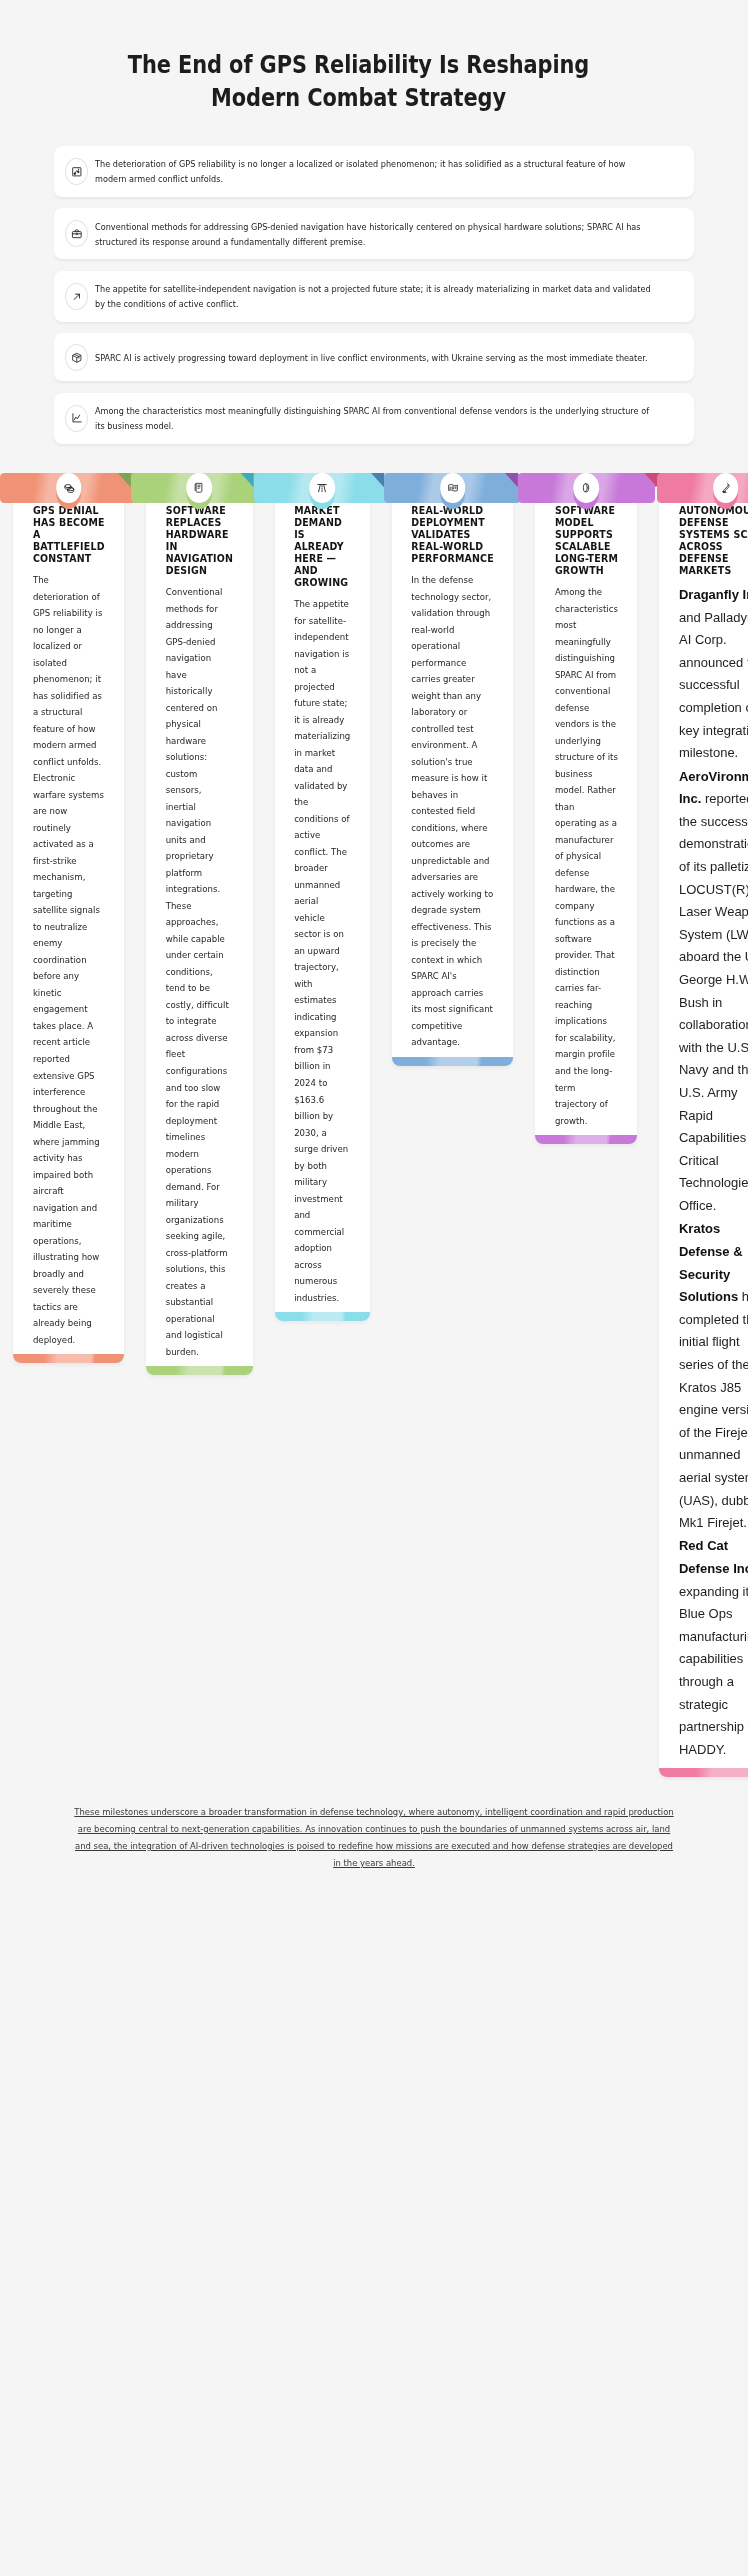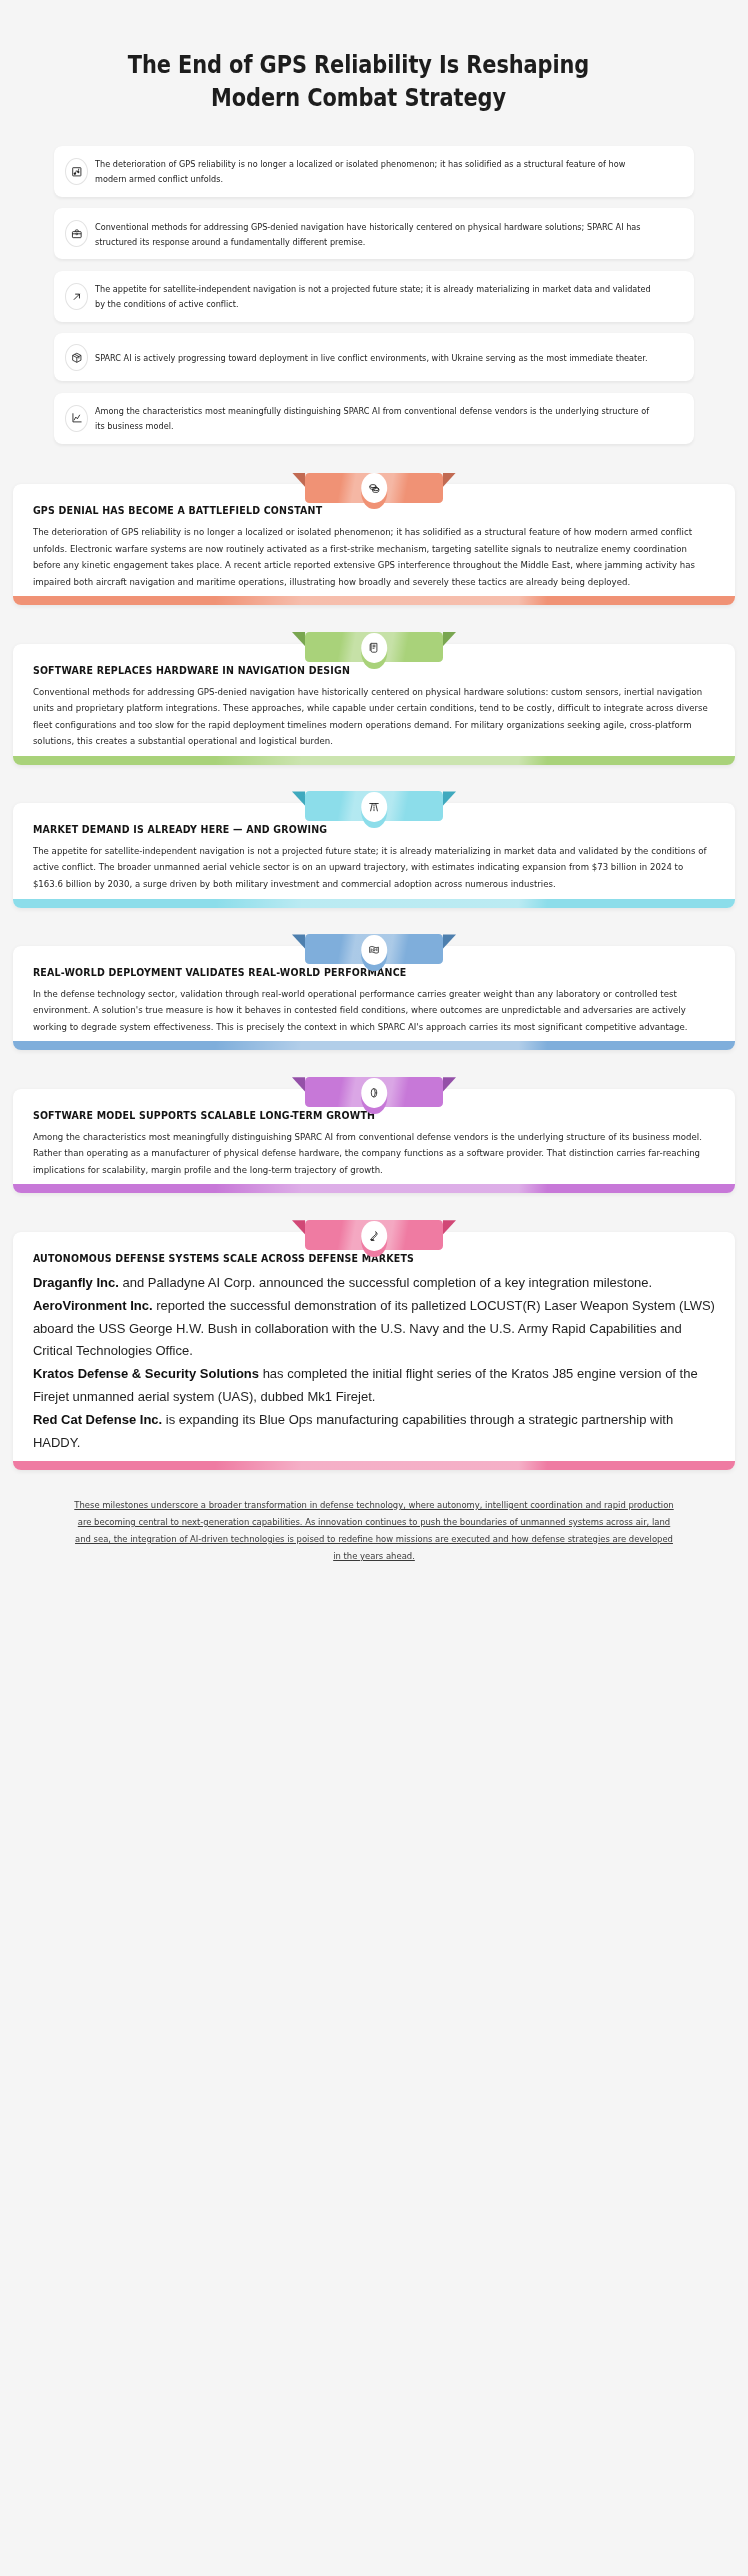--- a/index.html
+++ b/index.html
@@ -76,21 +76,21 @@
     letter-spacing: 0.03px;
     transform: scaleX(0.97);
     transform-origin: left center;
   }
 
   
   .sections {
     margin-top: 24px;
     padding: 0 13.4px;
     display: flex;
-    flex-direction: column;
+    flex-direction: row;
     gap: 22px;
   }
 
   .section {
     position: relative;
     padding-top: 16.4px;
   }
 
   
   .ribbon {

